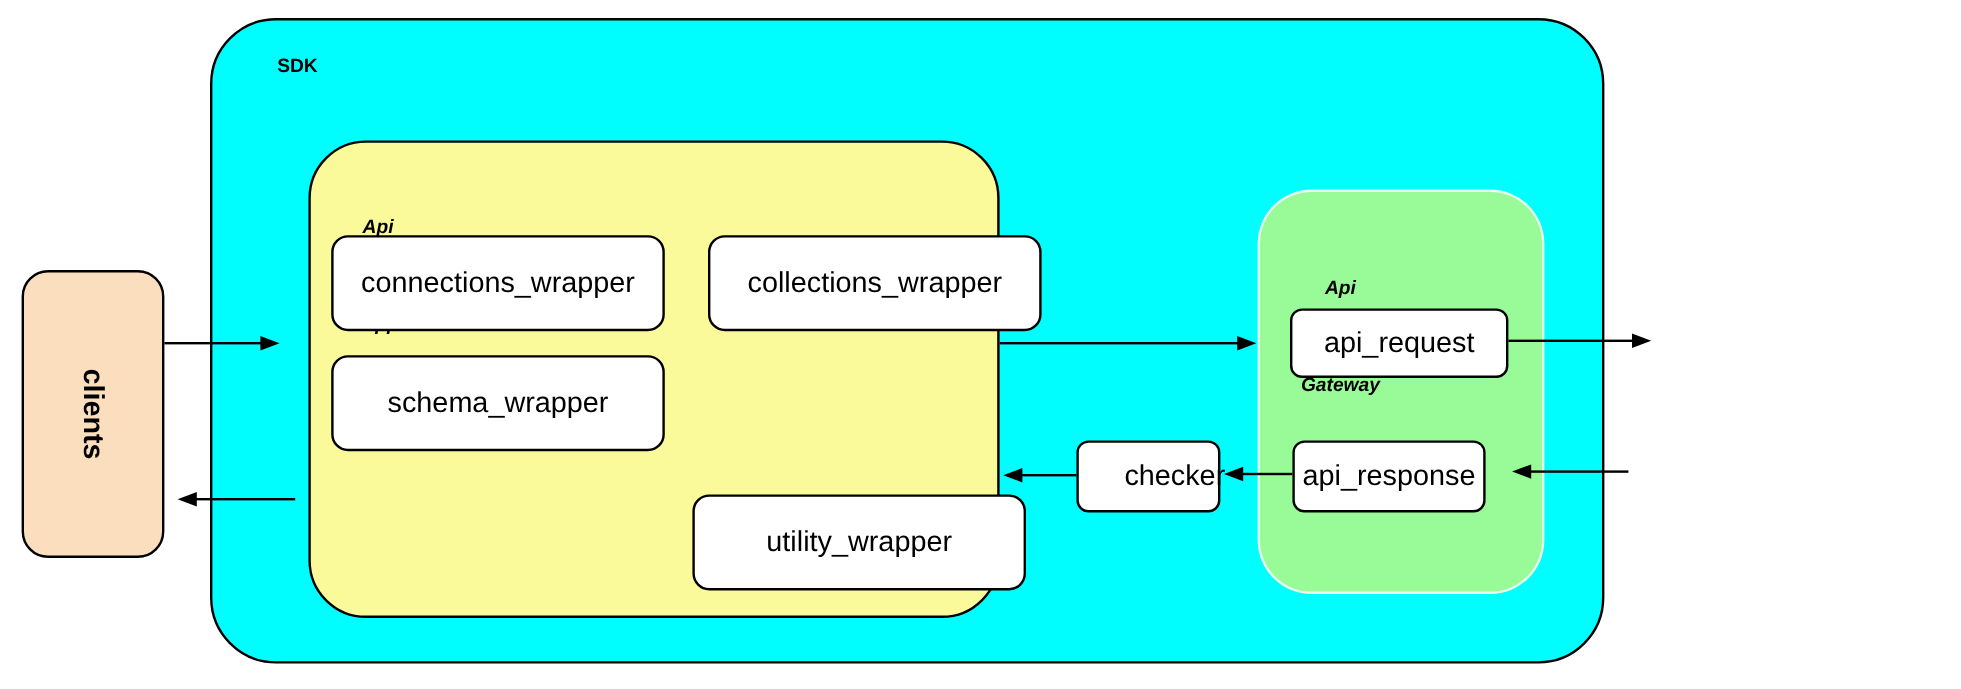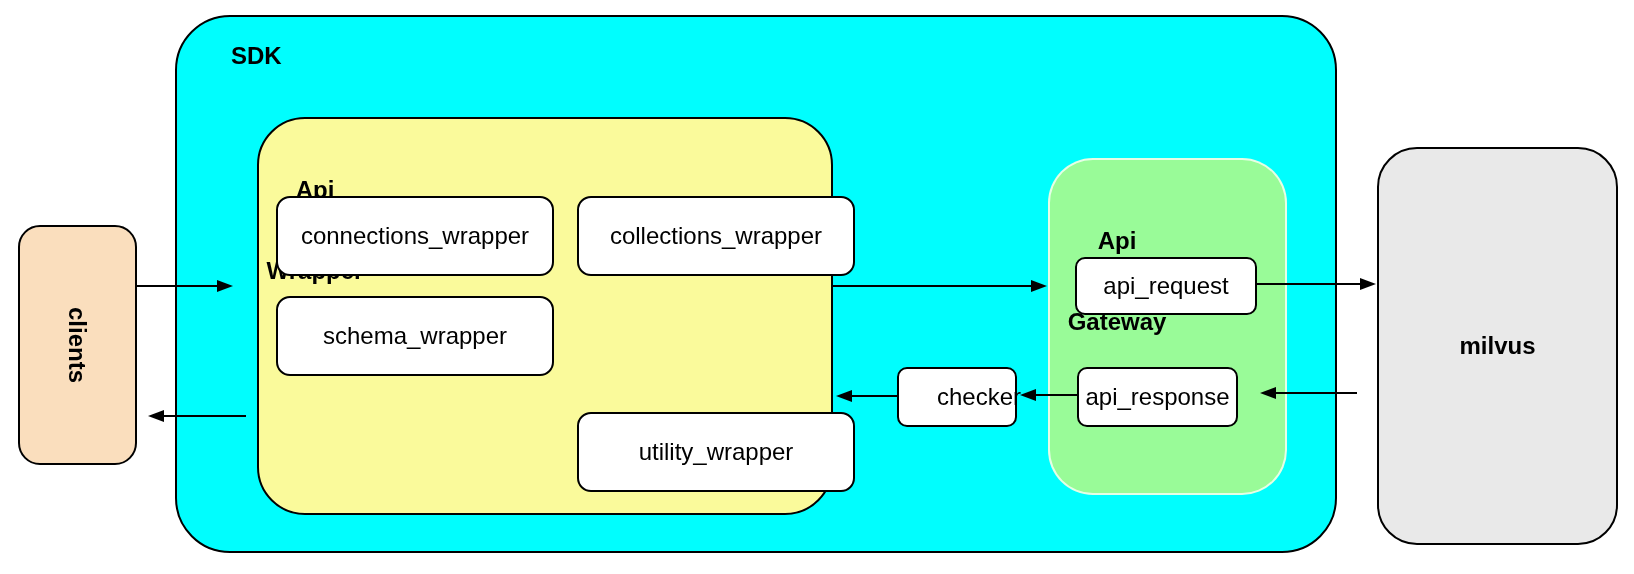--- a/index.html
+++ b/index.html
@@ -17,39 +17,39 @@
     font-family:"Liberation Sans", sans-serif;color:#000;
   }
   .node{
     position:absolute;box-sizing:border-box;
     border:2px solid var(--stroke);
     display:flex;align-items:center;justify-content:center;
     font-size:24px;background:var(--box-fill);
     white-space:nowrap;
   }
   .container-label{
-    position:absolute;font-size:24px;font-weight:bold;line-height:27px;
+    position:absolute;font-size:16px;font-weight:bold;line-height:27px;
     white-space:pre;
   }
-  .center{text-align:center;}
+  .center{text-align:center;font-style:italic;}
   
   .sdk{left:175px;top:15px;width:1162px;height:538px;border-radius:55px;background:var(--sdk-fill);}
   .api-wrapper{left:257px;top:117px;width:576px;height:398px;border-radius:48px;background:var(--wrapper-fill);}
   .api-gateway{left:1048px;top:158px;width:239px;height:337px;border-radius:45px;background:var(--gateway-fill);border:2px solid rgba(255,255,255,0.75);}
   .milvus{left:1377px;top:147px;width:241px;height:398px;border-radius:40px;background:var(--milvus-fill);font-weight:bold;}
   .clients{left:18px;top:225px;width:119px;height:240px;border-radius:22px;background:var(--clients-fill);}
   .clients .rot{transform:rotate(90deg);font-weight:bold;font-size:24px;}
   
   .sdk-label{left:231px;top:42px;}
   .api-wrapper-label{left:250px;top:122px;width:130px;}
   .api-gateway-label{left:1052px;top:173px;width:130px;}
   
   .module{width:278px;height:80px;border-radius:14px;}
   .m-connections{left:276px;top:196px;}
-  .m-collections{left:577px;top:196px;}
+  .m-collections{left:590px;top:196px;}
   .m-schema{left:276px;top:296px;}
   .m-partition{left:577px;top:296px;}
   .m-index{left:276px;top:396px;}
   .m-utility{left:577px;top:412px;}
   
   .checker{left:897px;top:367px;width:120px;height:60px;border-radius:10px;padding-left:44px;}
   .api-request{left:1075px;top:257px;width:182px;height:58px;border-radius:10px;}
   .api-response{left:1077px;top:367px;width:161px;height:60px;border-radius:10px;}
   
   .arrow-line{position:absolute;height:2px;background:var(--stroke);z-index:10;}
@@ -80,23 +80,20 @@
   <div class="node api-gateway"></div>
   <div class="container-label api-gateway-label center">
     <div>Api</div>
     <div>Gateway</div>
   </div>
 
   <div class="node checker">checker</div>
   <div class="node api-request">api_request</div>
   <div class="node api-response">api_response</div>
 
-  <div class="node milvus">
-    <span>milvus</span>
-  </div>
 
   <div class="node clients">
     <span class="rot">clients</span>
   </div>
 
   <div>
     <div class="arrow-line" style="left:137px;top:285px;width:82px;"></div>
     <div class="arrow-head head-right" style="left:217px;top:280px;"></div>
   </div>
 

